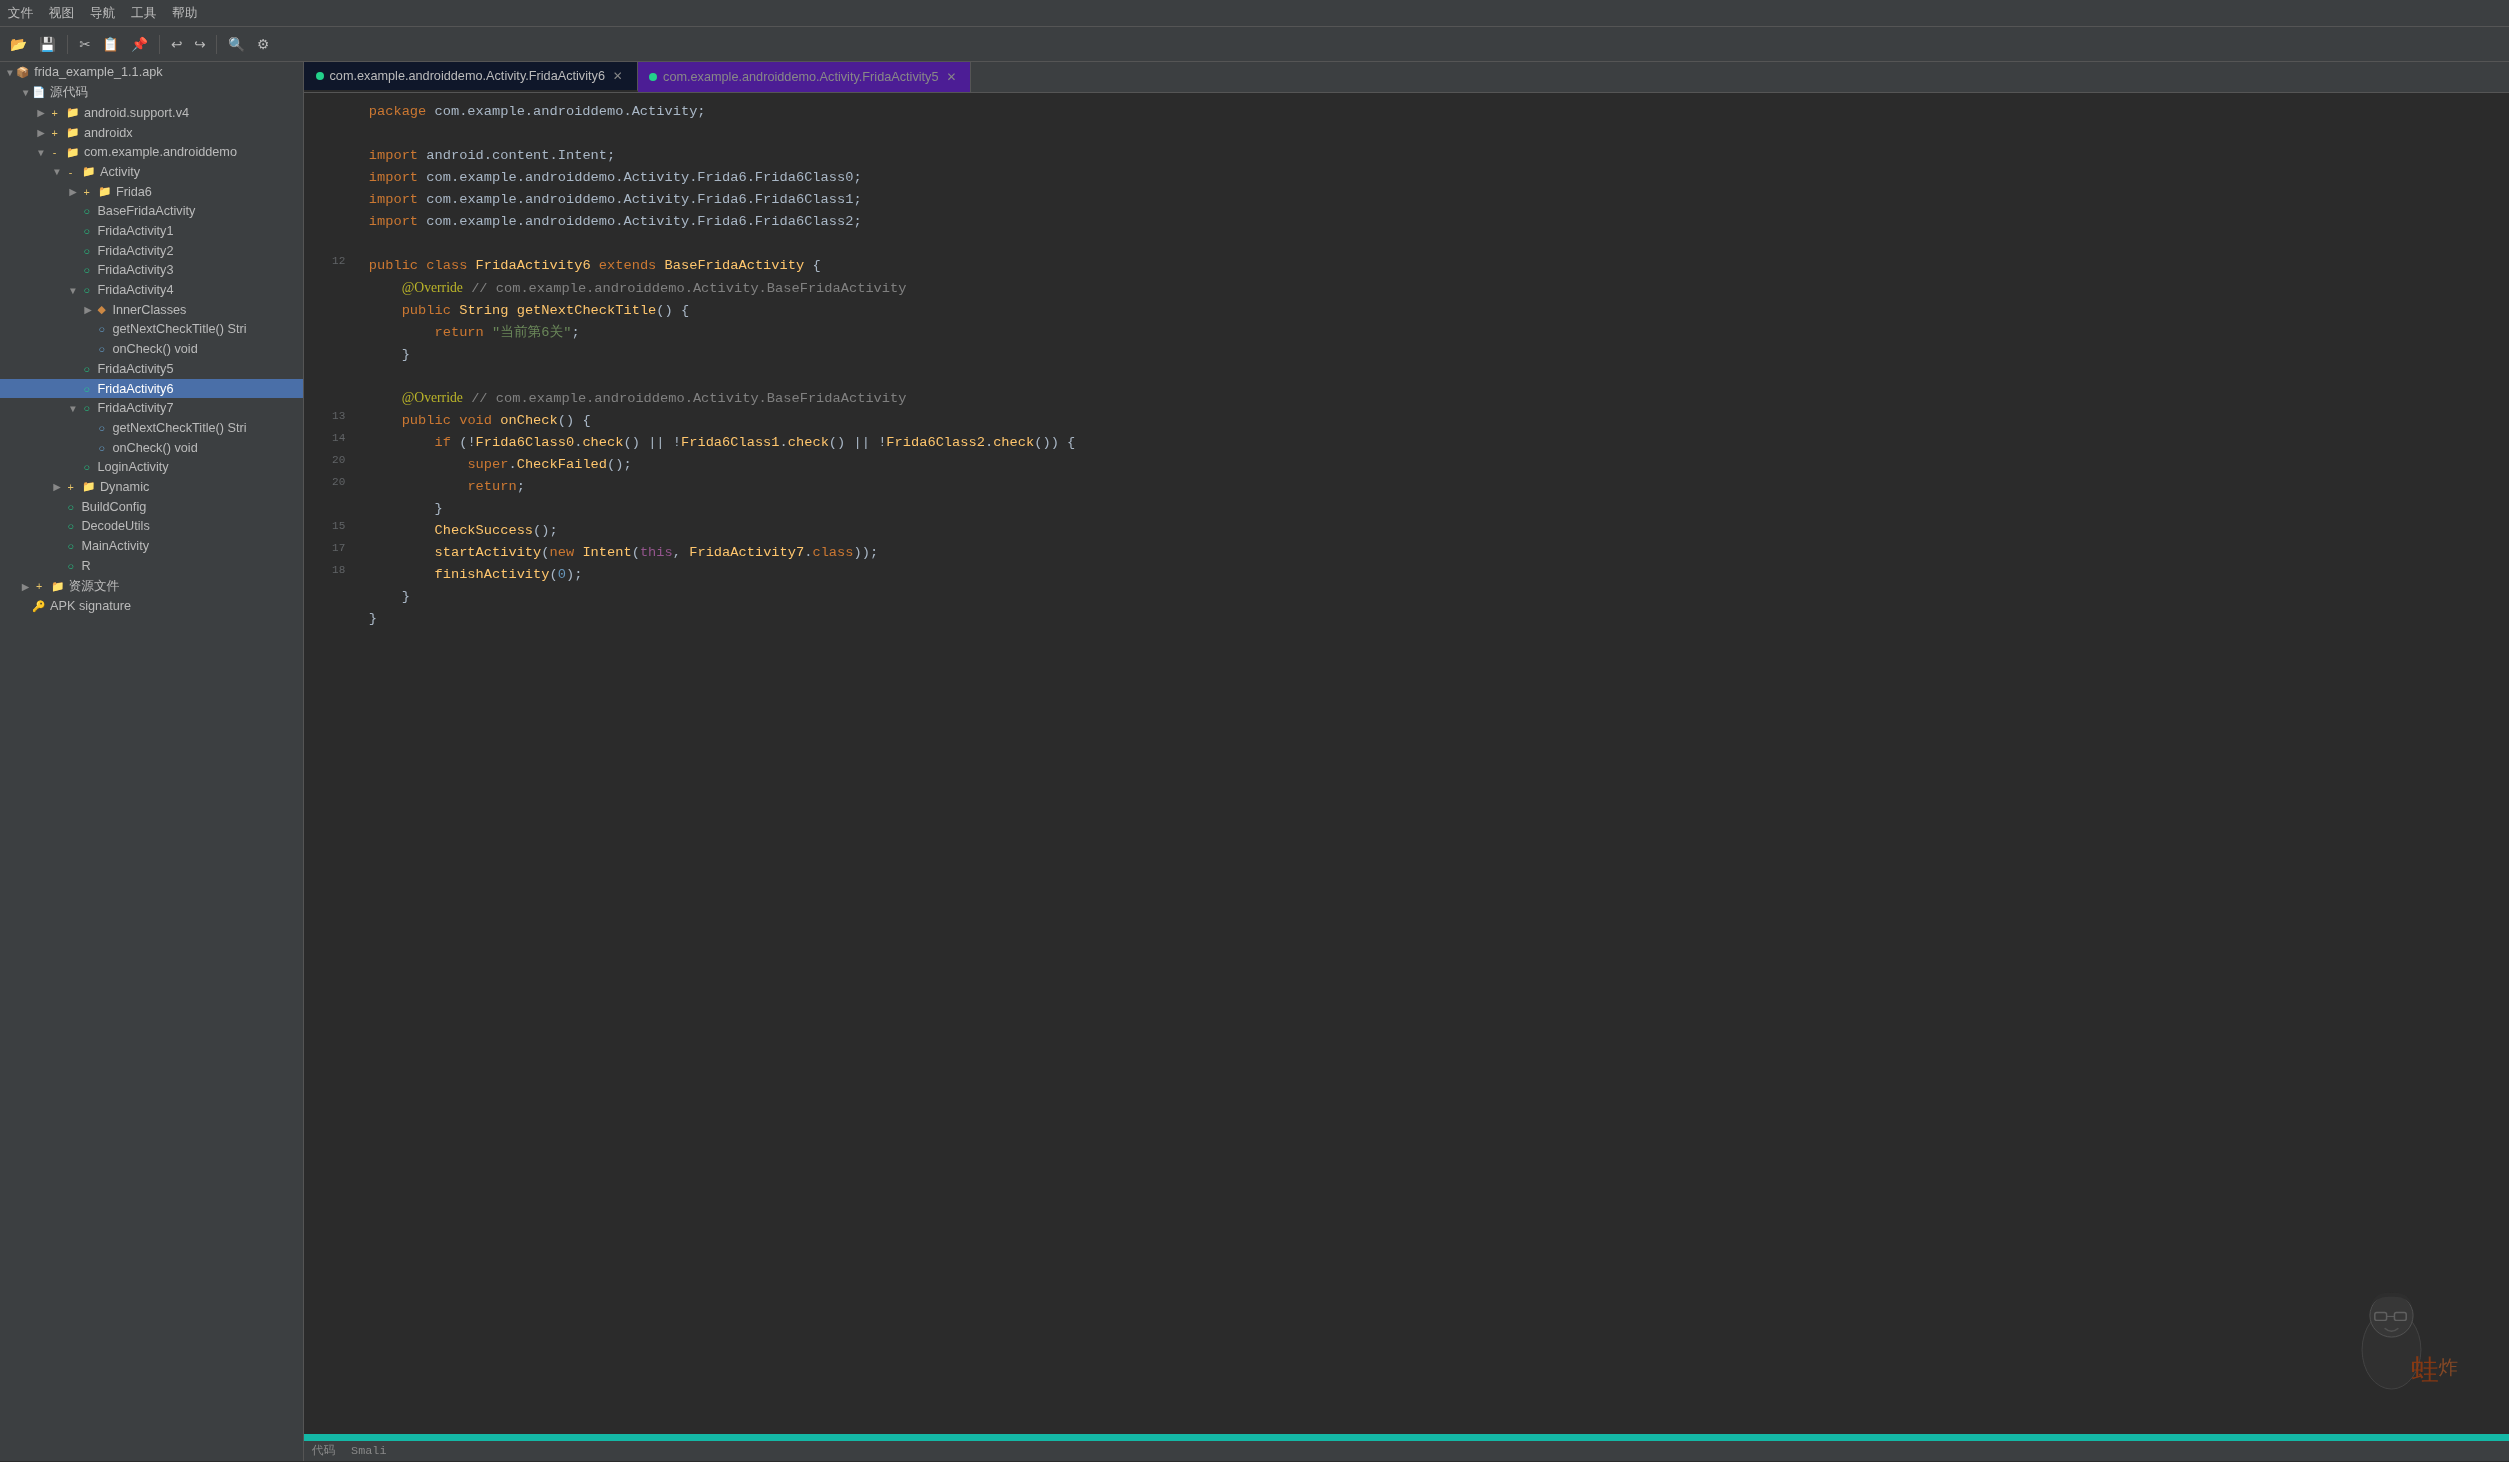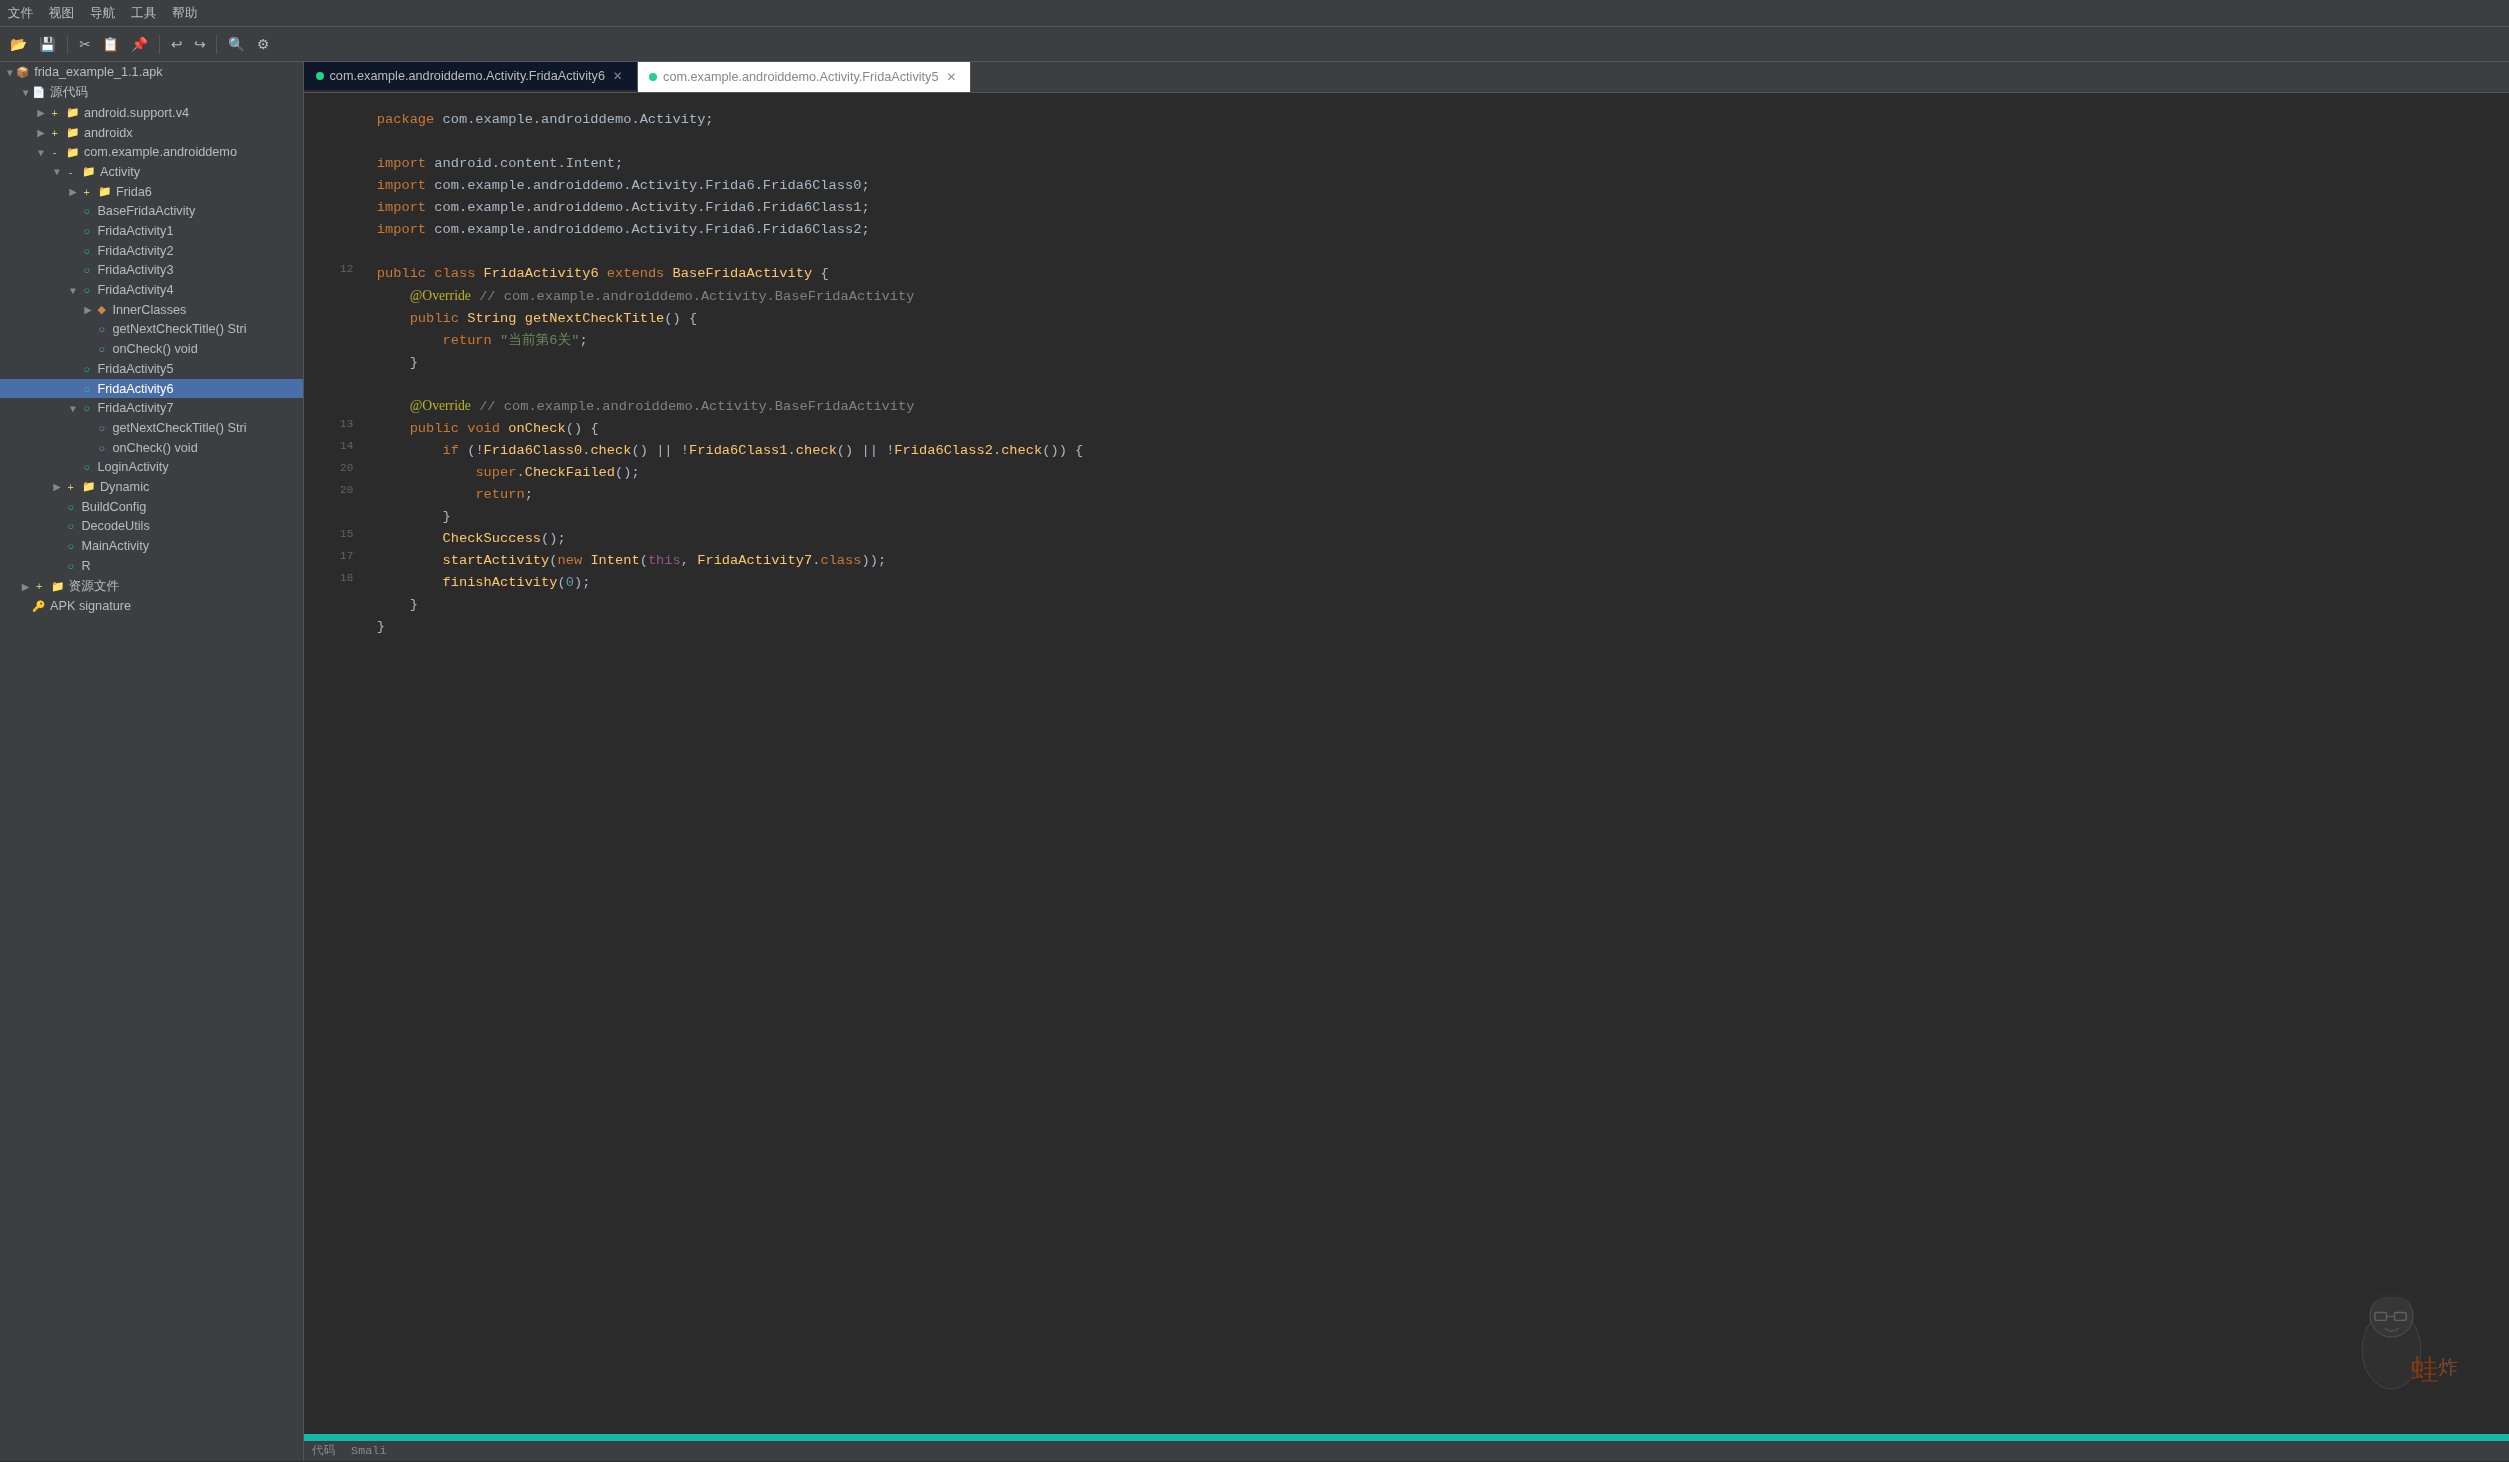--- a/index.html
+++ b/index.html
@@ -143,21 +143,21 @@
     }
     .tab {
       display: flex;
       align-items: center;
       padding: 0 11.8px;
       cursor: pointer;
       border-right: 1px solid #555;
       font-size: 12.7px;
       font-family: 'Microsoft YaHei', sans-serif;
       color: #888;
-      background: #ffffff;
+      background: #4c1d95;
       gap: 5.9px;
     }
     .tab.active {
       background: #0f172a;
       color: #bbbbbb;
       border-bottom: 2px solid #2b2b2b;
     }
     .tab-dot {
       width: 7.8px;
       height: 7.8px;
@@ -169,21 +169,21 @@
       font-size: 11.8px;
       color: #888;
       cursor: pointer;
       padding: 2px;
     }
 
     
     .code-editor {
       flex: 1;
       overflow: auto;
-      padding: 16px;
+      padding: 8px;
       background: #2b2b2b;
     }
     .code-table {
       border-collapse: collapse;
       width: 100%;
     }
     .line-num {
       color: #606366;
       text-align: right;
       padding: 0 15.7px 0 7.8px;

